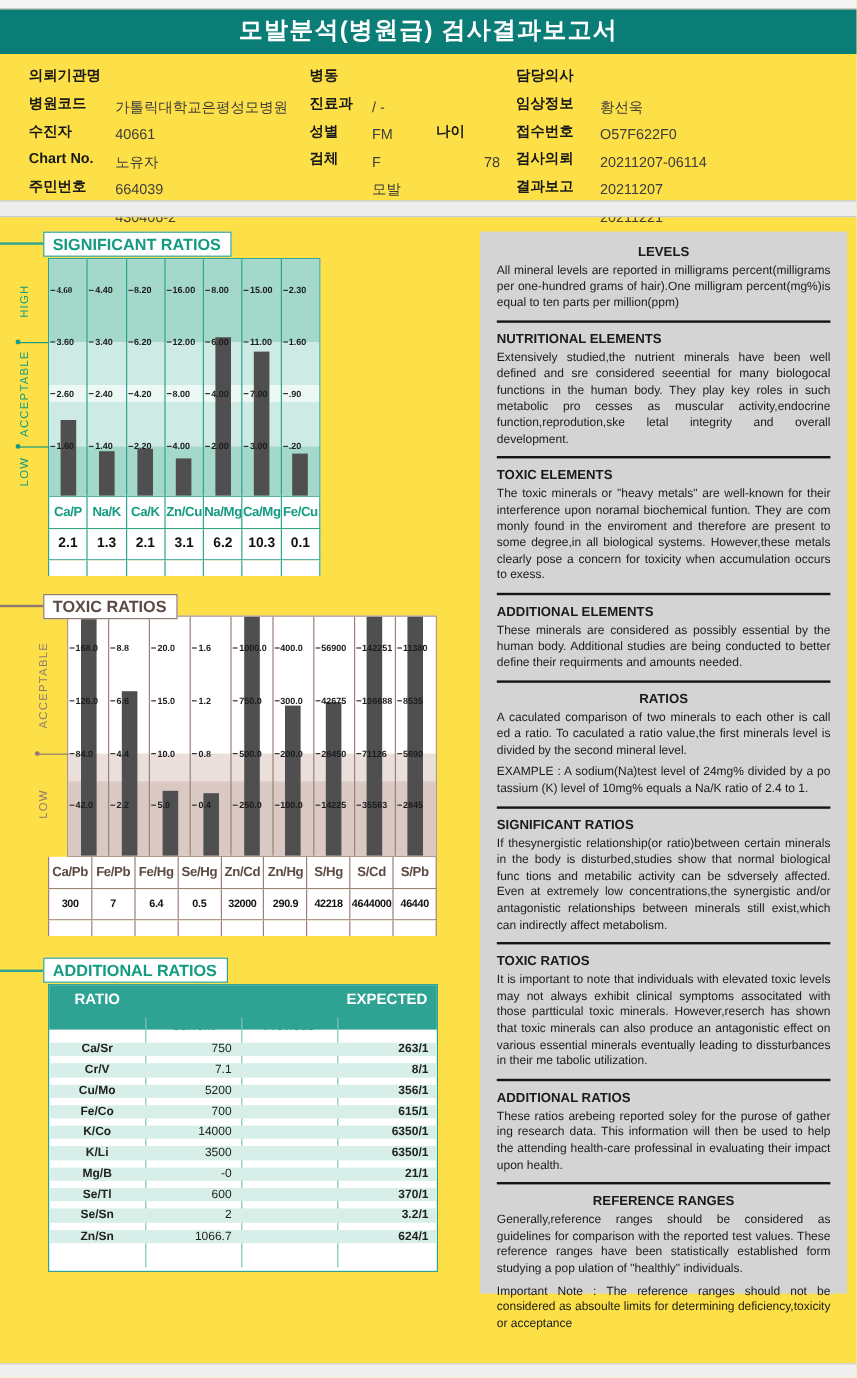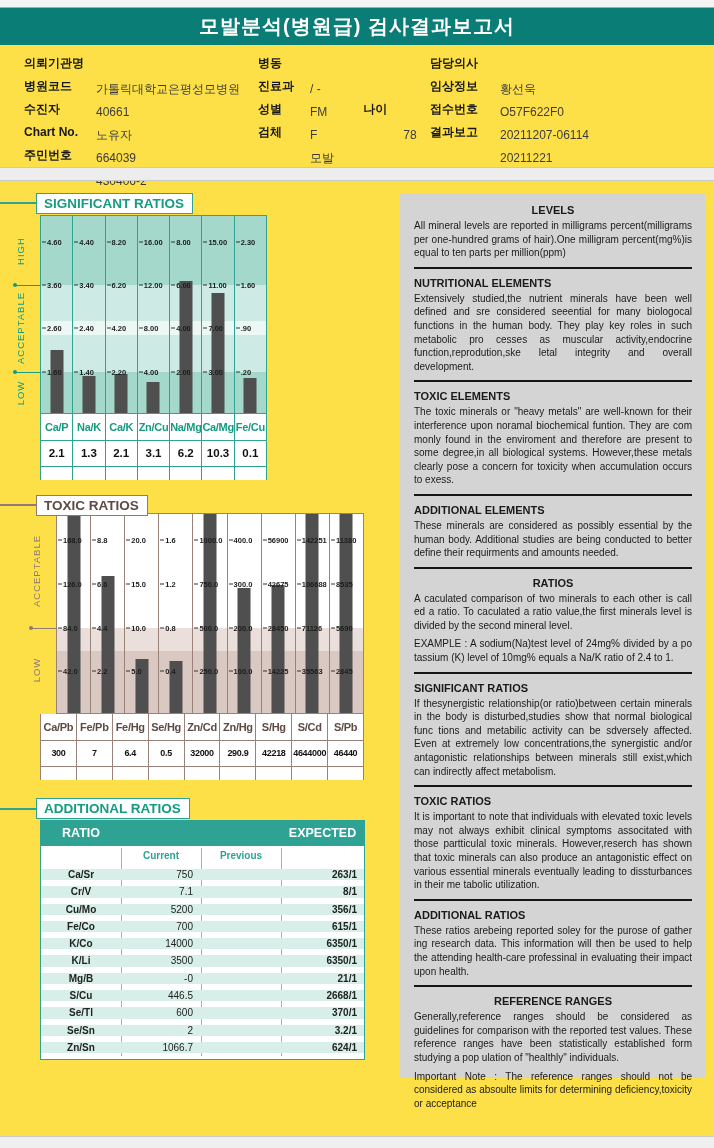--- a/index.html
+++ b/index.html
@@ -71,21 +71,21 @@
   .lcell,.vcell,.scell{flex:1;text-align:center;border-right:1px solid var(--gl);overflow:hidden;}
   .lcell:last-child,.vcell:last-child,.scell:last-child{border-right:none;}
   .lcell{line-height:26px;font-weight:bold;font-size:11px;letter-spacing:-0.3px;color:var(--lt);}
   .vcell{line-height:25px;font-weight:bold;color:#111;}
   .sigc .vcell{font-size:11.5px;}
   .toxc .vcell{font-size:9px;letter-spacing:-0.3px;}
   .srow{display:flex;height:13px;border-left:1px solid var(--gl);border-right:1px solid var(--gl);background:#ffffff;}
 
   
   .add-table{position:absolute;left:40px;top:820px;width:323px;height:238px;border:1px solid #2ea393;background:#ffffff;}
-  .ahead{position:absolute;left:0;top:0;width:100%;height:25px;background:#2ea393;color:#ffffff;font-weight:bold;font-size:12.5px;}
+  .ahead{position:absolute;left:0;top:0;width:100%;height:37px;background:#2ea393;color:#ffffff;font-weight:bold;font-size:12.5px;}
   .ahead span{position:absolute;top:0;line-height:25px;text-align:center;}
   .ah-ratio{left:0;width:80px;}
   .ah-calc{left:80px;width:160px;}
   .ah-exp{left:240px;width:83px;}
   .asub{position:absolute;left:0;top:25px;width:100%;height:20px;color:#2ea393;font-size:10px;font-weight:bold;}
   .asub span{position:absolute;top:0;line-height:20px;text-align:center;}
   .as-cur{left:80px;width:80px;}
   .as-prev{left:160px;width:80px;}
   .avsep{position:absolute;top:27px;bottom:3px;width:1px;background:#7fc6b6;}
   .arows{position:absolute;left:0;top:45px;width:100%;}
@@ -165,39 +165,43 @@
         </div>
         <div class="irow">
           <span class="ilabel">임상정보</span>
           <span class="ival">O57F622F0</span>
         </div>
         <div class="irow">
           <span class="ilabel">접수번호</span>
           <span class="ival">20211207-06114</span>
         </div>
         <div class="irow">
+          <span class="ilabel">검사의뢰</span>
+          <span class="ival">20211207</span>
+        </div>
+        <div class="irow">
           <span class="ilabel">결과보고</span>
           <span class="ival">20211221</span>
         </div>
       </div>
     </section>
   <div class="info-strip"></div>
 
   <div class="accent-line line-sig"></div>
   <div class="chart-title t-sig">SIGNIFICANT RATIOS</div>
   <div class="chart sigc" id="sig-mount">
       <div class="grid">
         <div class="band b-med" style="top: 0%; height: 35.2%;"></div>
         <div class="band b-light" style="top: 35.2%; height: 18.3%;"></div>
         <div class="band b-pale" style="top: 53.5%; height: 7%;"></div>
         <div class="band b-light" style="top: 60.5%; height: 18.6%;"></div>
         <div class="band b-med" style="top: 79.1%; height: 20.9%;"></div>
         <div class="cols">
           <div class="col">
-            <span class="tick" style="top: 13.2%;">4.60</span>
+            <span class="tick" style="top: 13.2%; font-family: Liberation Serif, serif;">4.60</span>
             <span class="tick" style="top: 35.2%;">3.60</span>
             <span class="tick" style="top: 57.1%;">2.60</span>
             <span class="tick" style="top: 79.1%;">1.60</span>
             <div class="bar" style="height: 31.8681%;"></div>
           </div>
           <div class="col">
             <span class="tick" style="top: 13.2%;">4.40</span>
             <span class="tick" style="top: 35.2%;">3.40</span>
             <span class="tick" style="top: 57.1%;">2.40</span>
             <span class="tick" style="top: 79.1%;">1.40</span>
@@ -444,27 +448,20 @@
         </div>
         <div class="arow">
           <div class="astripe"></div>
           <span class="ar-name">Mg/B</span>
           <span class="ar-cur">-0</span>
           <span class="ar-prev"></span>
           <span class="ar-exp">21/1</span>
         </div>
         <div class="arow">
           <div class="astripe"></div>
-          <span class="ar-name">S/Cu</span>
-          <span class="ar-cur">446.5</span>
-          <span class="ar-prev"></span>
-          <span class="ar-exp">2668/1</span>
-        </div>
-        <div class="arow">
-          <div class="astripe"></div>
           <span class="ar-name">Se/Tl</span>
           <span class="ar-cur">600</span>
           <span class="ar-prev"></span>
           <span class="ar-exp">370/1</span>
         </div>
         <div class="arow">
           <div class="astripe"></div>
           <span class="ar-name">Se/Sn</span>
           <span class="ar-cur">2</span>
           <span class="ar-prev"></span>

